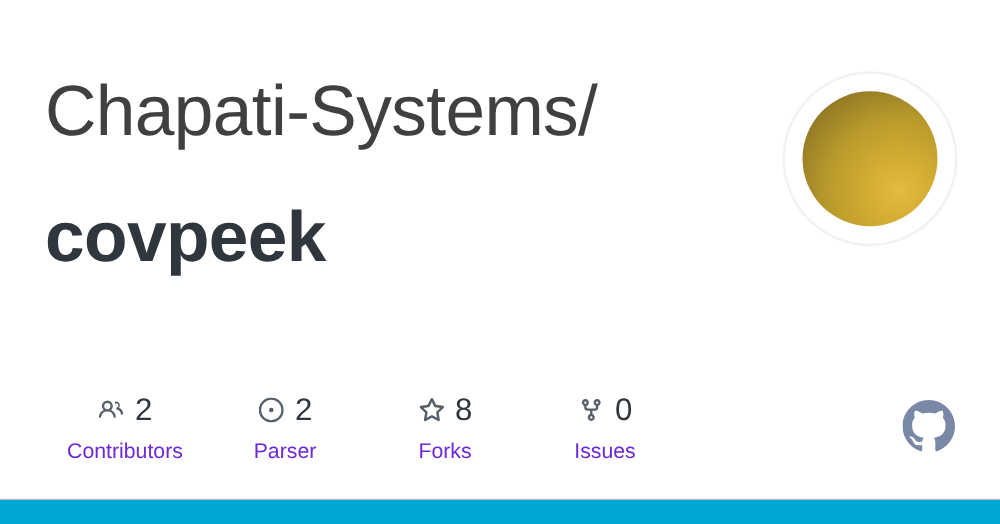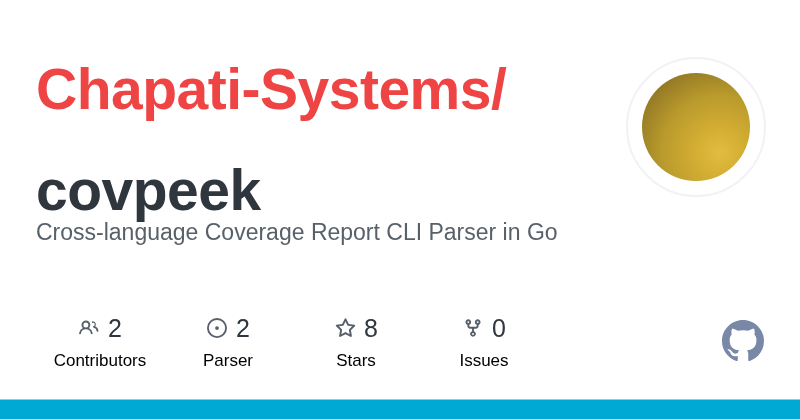--- a/index.html
+++ b/index.html
@@ -53,22 +53,22 @@
   
   .heading {
     position: absolute;
     left: 36px;
     top: 56px;
     width: 580px;
   }
   .owner-line {
     font-size: 57px;
     line-height: 66px;
-    font-weight: 700;
-    color: #ef4444;
+    font-weight: 400;
+    color: #404040;
     letter-spacing: -0.5px;
     white-space: nowrap;
   }
   .repo-line {
     font-size: 57px;
     line-height: 64px;
     font-weight: 700;
     color: #2f363d;
     letter-spacing: -0.5px;
     white-space: nowrap;
@@ -121,21 +121,21 @@
     font-size: 25px;
     line-height: 28px;
     font-weight: 400;
     color: #2f363d;
   }
   .stat-label {
     margin-top: 9px;
     font-size: 17px;
     line-height: 20px;
     font-weight: 400;
-    color: #000000;
+    color: #6d28d9;
     text-align: right;
   }
 
   
   .gh-mark {
     position: absolute;
     left: 722px;
     top: 320px;
     width: 42px;
     height: 42px;
@@ -168,21 +168,20 @@
 
   <div class="avatar-ring">
     <div class="avatar-circle"></div>
   </div>
 
   <div class="heading">
     <div class="owner-line">Chapati-Systems/</div>
     <div class="repo-line">covpeek</div>
   </div>
 
-  <div class="description">Cross-language Coverage Report CLI Parser in Go</div>
 
   <div class="stats">
 
     <div class="stat">
       <div class="stat-top">
         <span class="stat-icon">
           <svg width="20" height="20" viewBox="0 0 16 16" fill="currentColor" aria-hidden="true">
             <path d="M5.5 3.5a2 2 0 1 0 0 4 2 2 0 0 0 0-4ZM2 5.5a3.5 3.5 0 1 1 5.898 2.549 5.508 5.508 0 0 1 3.034 4.084.75.75 0 1 1-1.482.235 4 4 0 0 0-7.9 0 .75.75 0 0 1-1.482-.236A5.507 5.507 0 0 1 3.102 8.05 3.493 3.493 0 0 1 2 5.5ZM11 4a.75.75 0 0 १ 0-1.5 2.5 2.5 0 0 1 1.962 4.045 4.51 4.51 0 0 1 2.638 3.64.75.75 0 0 1-1.489.164 3.01 3.01 0 0 0-2.333-2.578.75.75 0 0 1 .024-1.469A1 1 0 0 0 11 4Z"></path>
             <path d="M11 4a.75.75 0 0 1 0-1.5 2.5 2.5 0 0 1 1.962 4.045 4.51 4.51 0 0 1 2.638 3.64.75.75 0 0 1-1.489.164 3.01 3.01 0 0 0-2.333-2.578.75.75 0 0 1 .024-1.469A1 1 0 0 0 11 4Z"></path>
           </svg>
@@ -207,21 +206,21 @@
 
     <div class="stat">
       <div class="stat-top">
         <span class="stat-icon">
           <svg width="21" height="21" viewBox="0 0 16 16" fill="currentColor" aria-hidden="true">
             <path d="M8 .25a.75.75 0 0 1 .673.418l1.882 3.815 4.21.612a.75.75 0 0 1 .416 1.279l-3.046 2.97.719 4.192a.751.751 0 0 1-1.088.791L8 12.347l-3.766 1.98a.75.75 0 0 1-1.088-.79l.72-4.194L.818 6.374a.75.75 0 0 1 .416-1.28l4.21-.611L7.327.668A.75.75 0 0 1 8 .25Zm0 2.445L6.615 5.5a.75.75 0 0 1-.564.41l-3.097.45 2.24 2.184a.75.75 0 0 1 .216.664l-.528 3.084 2.769-1.456a.75.75 0 0 1 .698 0l2.77 1.456-.53-3.084a.75.75 0 0 1 .216-.664l2.24-2.183-3.096-.45a.75.75 0 0 1-.564-.41L8 2.694Z"></path>
           </svg>
         </span>
         <span class="stat-value">8</span>
       </div>
-      <div class="stat-label">Stars</div>
+      <div class="stat-label">Forks</div>
     </div>
 
     <div class="stat">
       <div class="stat-top">
         <span class="stat-icon">
           <svg width="20" height="20" viewBox="0 0 16 16" fill="currentColor" aria-hidden="true">
             <path d="M5 5.372v.878c0 .414.336.75.75.75h4.5a.75.75 0 0 0 .75-.75v-.878a2.25 2.25 0 1 1 1.5 0v.878a2.25 2.25 0 0 1-2.25 2.25h-1.5v2.128a2.251 2.251 0 1 1-1.5 0V8.5h-1.5A2.25 2.25 0 0 1 3.5 6.25v-.878a2.25 2.25 0 1 1 1.5 0ZM5 3.25a.75.75 0 1 0-1.5 0 .75.75 0 0 0 1.5 0Zm6.75.75a.75.75 0 1 0 0-1.5.75.75 0 0 0 0 1.5Zm-3 8.75a.75.75 0 1 0-1.5 0 .75.75 0 0 0 1.5 0Z"></path>
           </svg>
         </span>
         <span class="stat-value">0</span>

